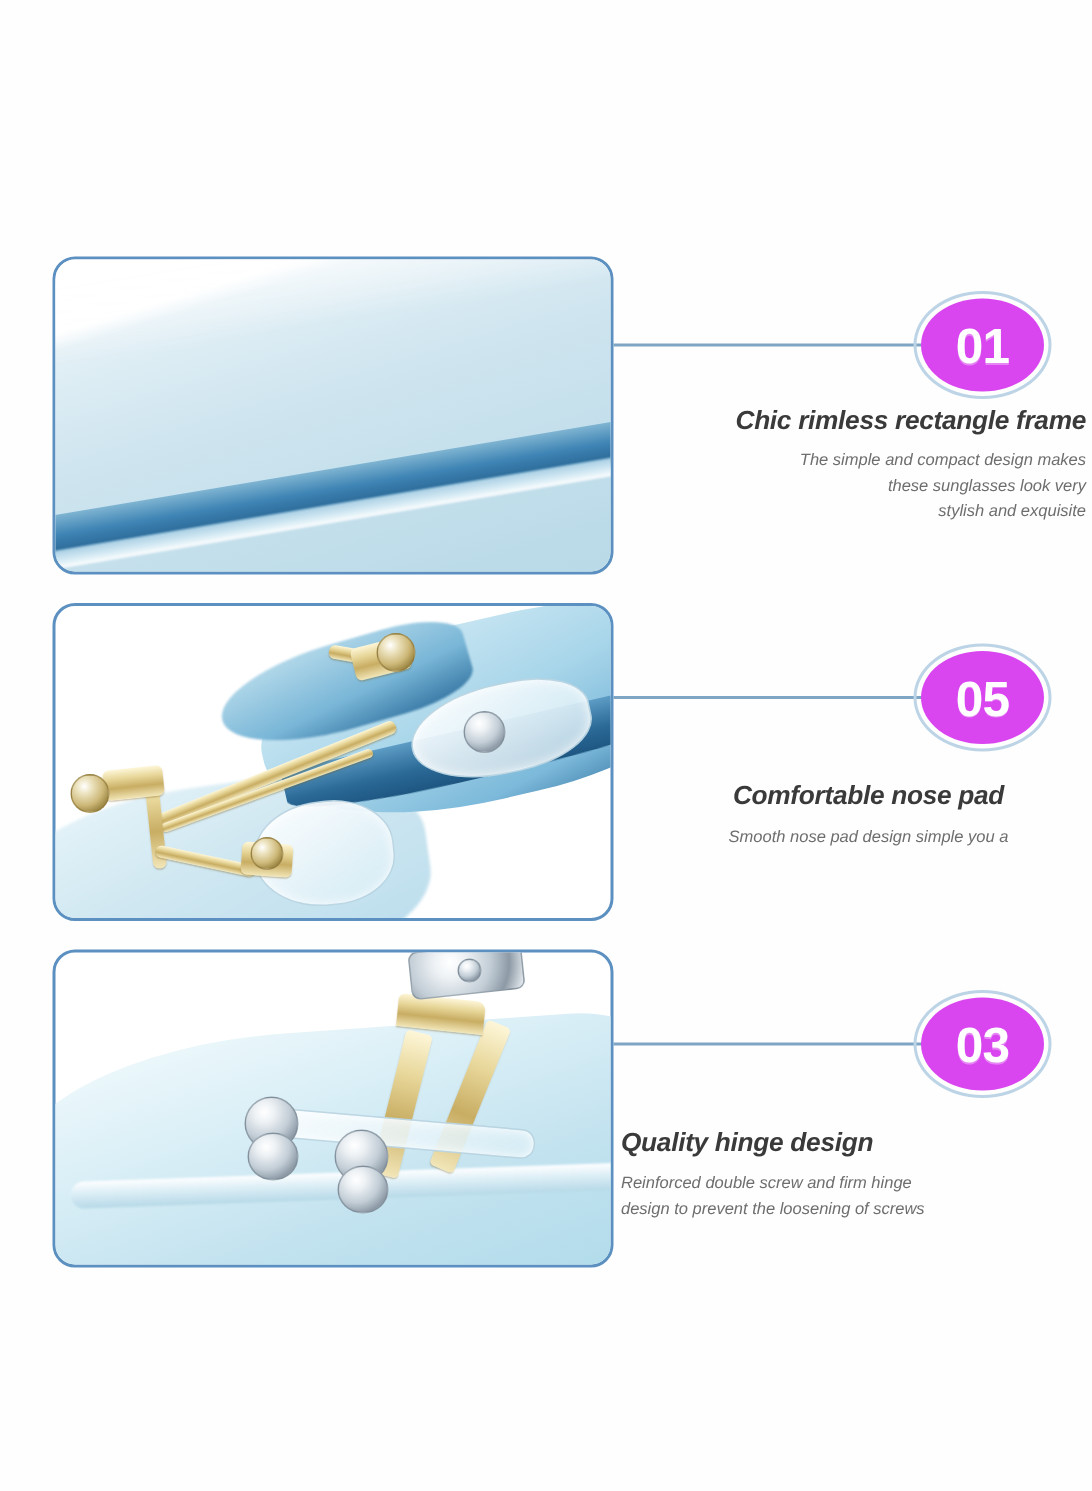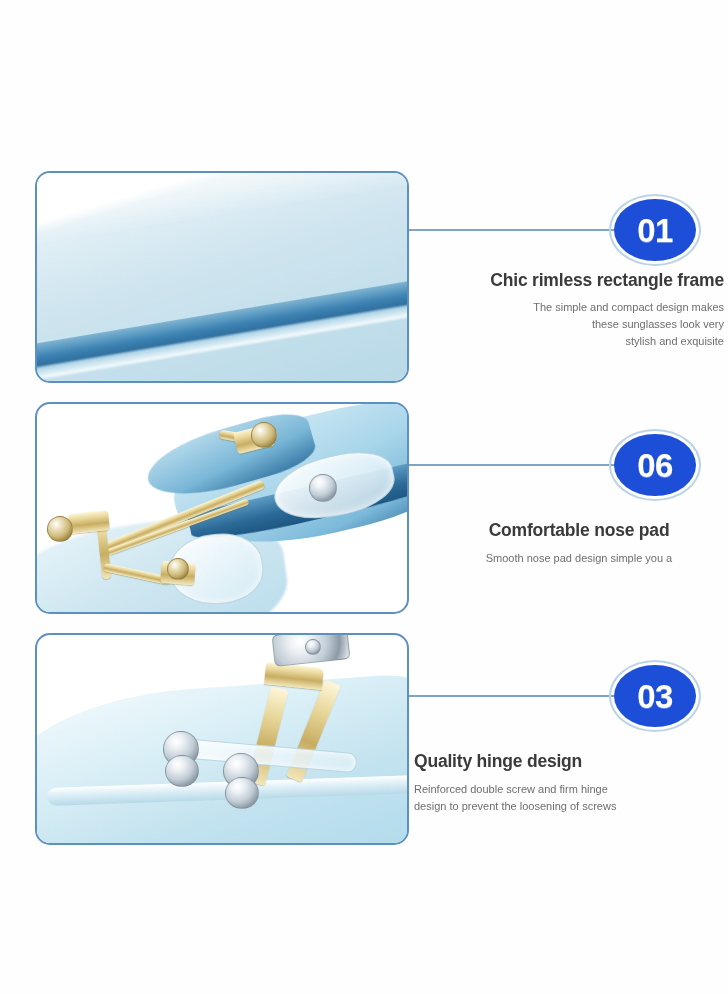--- a/index.html
+++ b/index.html
@@ -128,35 +128,35 @@
   
   .badge-wrap{position:absolute;width:92px;height:72px;}
   .badge-outer{
     position:absolute;inset:0;
     border:2px solid #bcd4e6;
     border-radius:50%;
     box-sizing:border-box;
   }
   .badge-inner{
     position:absolute;left:5px;top:5px;right:5px;bottom:5px;
-    background:#1d4ed8;
+    background:#d946ef;
     border-radius:50%;
     display:flex;align-items:center;justify-content:center;
   }
   .badge-num{
     color:#ffffff;
     font-size:33px;
     font-weight:bold;
     letter-spacing:-0.5px;
     line-height:1;
     text-shadow:0 1px 0 rgba(255,255,255,.35);
   }
 
   
-  .text-block{position:absolute;}
+  .text-block{position:absolute;font-style:italic;}
   .heading{
     font-size:17.5px;
     font-weight:bold;
     color:#3a3a3a;
     letter-spacing:-0.2px;
     white-space:nowrap;
   }
   .body-line{
     font-size:11px;
     color:#6e6e6e;
@@ -226,21 +226,21 @@
         <div class="screw" style="left:130px;top:154px;width:20px;height:20px;"></div>
         <div class="screw-silver" style="left:272px;top:70px;width:26px;height:26px;"></div>
       </div>
     </div>
 
     <div class="connector" style="left:409px;top:62px;width:207px;"></div>
 
     <div class="badge-wrap" style="left:609px;top:27px;">
       <div class="badge-outer"></div>
       <div class="badge-inner">
-        <span class="badge-num">06</span>
+        <span class="badge-num">05</span>
       </div>
     </div>
 
     <div class="text-block" style="left:434px;top:118px;width:290px;text-align:center;">
       <div class="heading">Comfortable nose pad</div>
       <div style="margin-top:9px;">
         <div class="body-line">Smooth nose pad design simple you a</div>
       </div>
     </div>
   </div>

